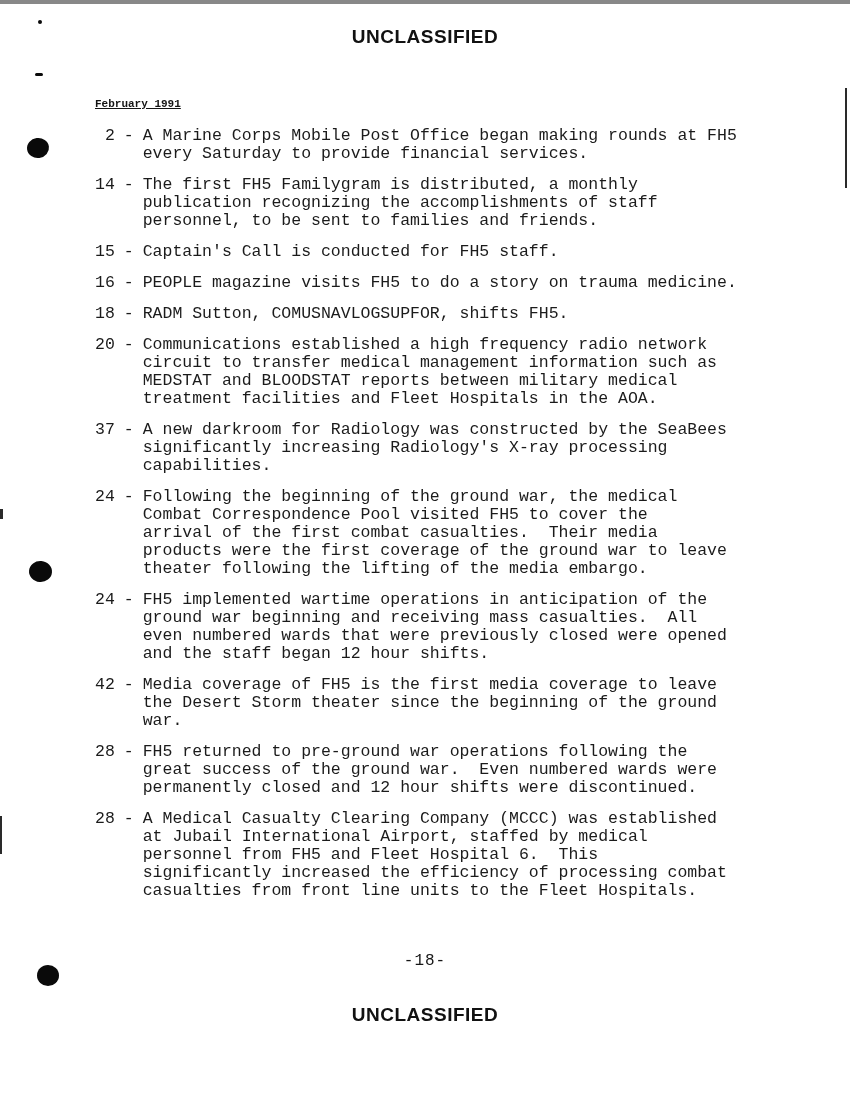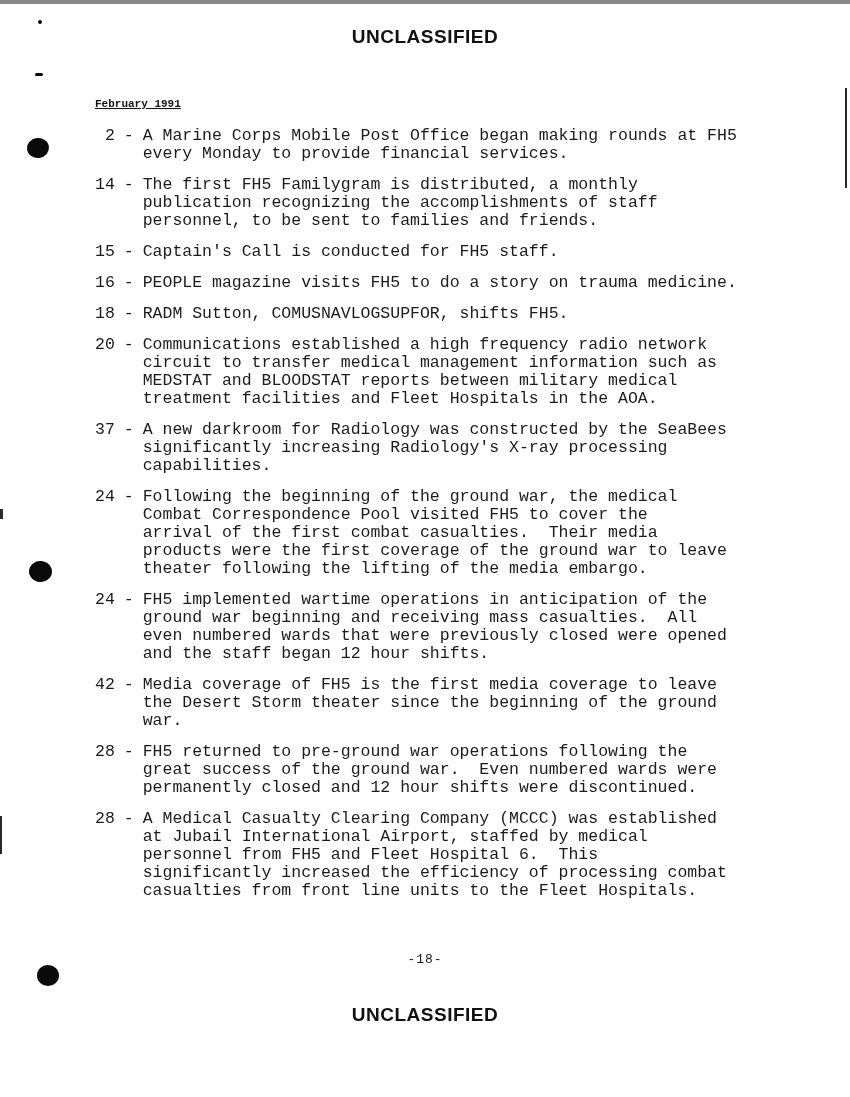--- a/index.html
+++ b/index.html
@@ -19,21 +19,21 @@
     font-weight:bold;
     font-size:19px;
     letter-spacing:0.5px;
     color:#111;
   }
   .classification.top{top:22px;}
   .classification.bottom{top:1000px;}
   .page-number{
     position:absolute;left:0;width:100%;top:948px;
     text-align:center;
-    font-size:13px;
+    font-size:16px;
     letter-spacing:1px;
     color:#161616;
   }
   .content{
     position:absolute;
     left:95px;top:94px;
     width:668px;
   }
   .doc-heading{
     font-weight:bold;
@@ -87,21 +87,21 @@
 
   <div class="classification top">UNCLASSIFIED</div>
 
   <div class="content">
     <div class="doc-heading">February 1991</div>
 
     <div class="entry">
       <span class="day">2</span>
       <span class="sep">-</span>
       <span class="txt">A Marine Corps Mobile Post Office began making rounds at FH5
-every Monday to provide financial services.</span>
+every Saturday to provide financial services.</span>
     </div>
 
     <div class="entry">
       <span class="day">14</span>
       <span class="sep">-</span>
       <span class="txt">The first FH5 Familygram is distributed, a monthly
 publication recognizing the accomplishments of staff
 personnel, to be sent to families and friends.</span>
     </div>
 

